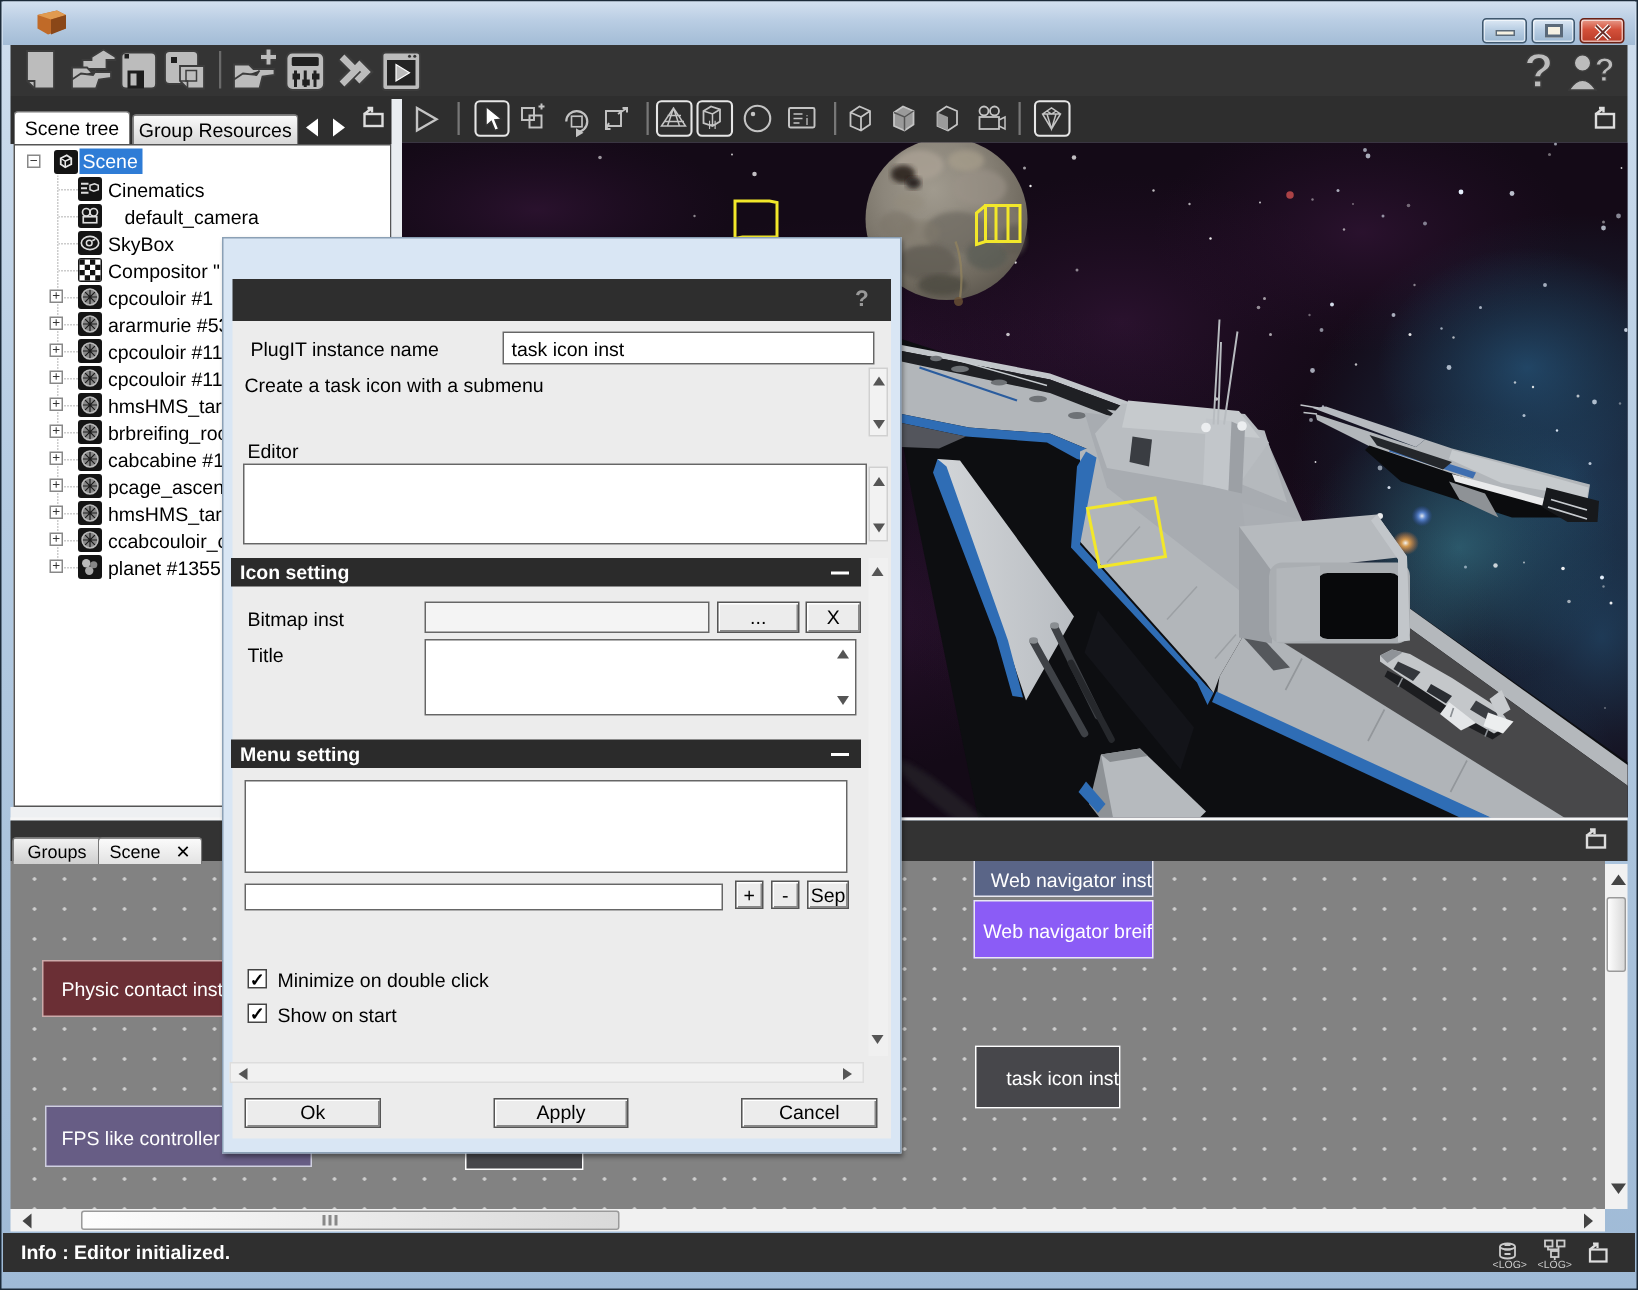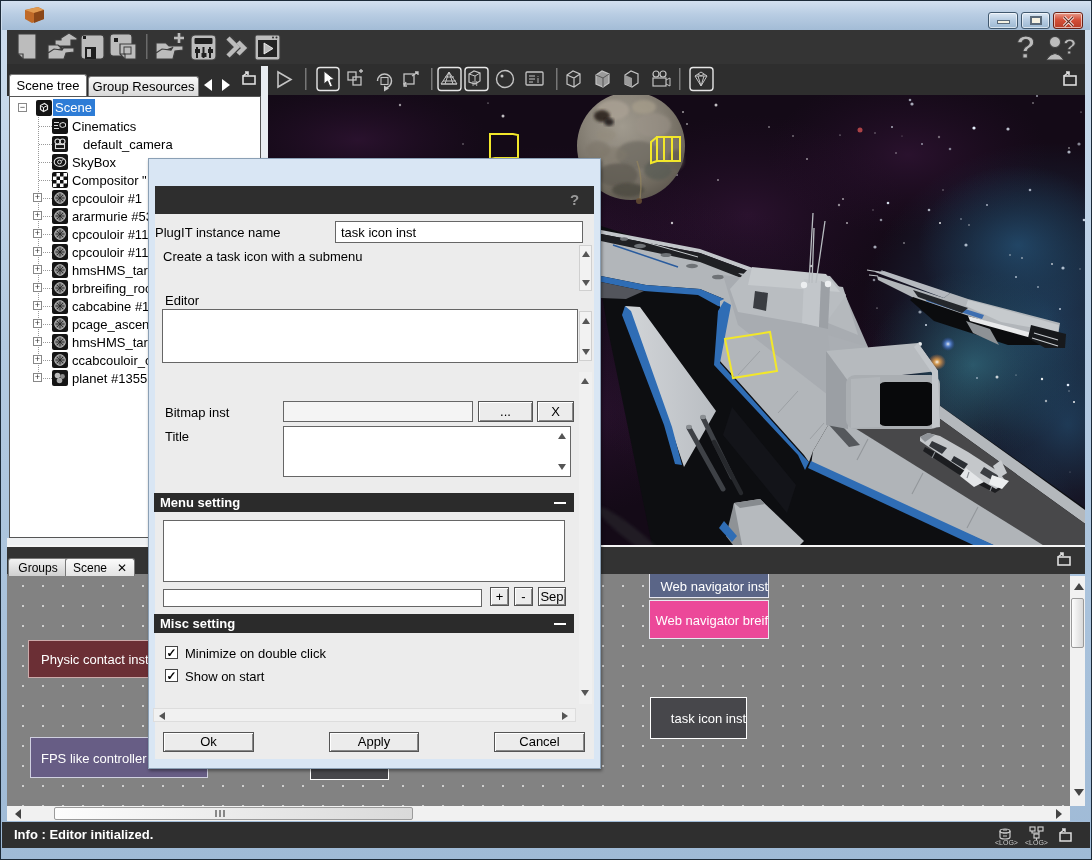--- a/index.html
+++ b/index.html
@@ -668,21 +668,21 @@
 <path d="M457,244 L502,237 L509,276 L465,283 Z"></path>
 </g>
 </svg>
 <div id="vpsep"></div>
 
 <div id="botbar"></div>
 <div id="canvasarea"></div>
 <div class="tab" style="left:8px;top:558px;width:60px;height:18px;background:linear-gradient(#f2f2f2,#cfcfcf);line-height:18px;font-size:12px;z-index:2">Groups</div>
 <div class="tab" style="left:65px;top:558px;width:70px;height:18px;background:linear-gradient(#fbfbfb,#e3e3e3);line-height:18px;font-size:12px;z-index:2">Scene&nbsp;&nbsp;&nbsp;✕</div>
 <div class="nbox" style="left:649px;top:556px;width:120px;height:42px;background:#5a6587;border:1px solid #e8e8f0;line-height:60px">Web navigator inst</div>
-<div class="nbox" style="left:649px;top:600px;width:120px;height:39px;background:#ec4899;border:1px solid #e8e8f0;line-height:39px">Web navigator breif</div>
+<div class="nbox" style="left:649px;top:600px;width:120px;height:39px;background:#8b5cf6;border:1px solid #e8e8f0;line-height:39px">Web navigator breif</div>
 <div class="nbox" style="left:650px;top:697px;width:97px;height:42px;background:#47474b;border:1px solid #fff;line-height:42px">task icon inst</div>
 <div class="nbox" style="left:28px;top:640px;width:152px;height:38px;background:#6b2f35;border:1px solid #caa;line-height:38px;text-align:left;padding-left:12px">Physic contact inst</div>
 <div class="nbox" style="left:30px;top:737px;width:178px;height:41px;background:#675d85;border:1px solid #d0d0e0;line-height:41px;text-align:left;padding-left:10px">FPS like controller i</div>
 <div class="nbox" style="left:310px;top:758px;width:79px;height:22px;background:#47474b;border:1px solid #fff"></div>
 
 <div class="sbtrack" style="left:1070px;top:576px;width:15px;height:230px"></div>
 <div class="sbthumb" style="left:1071px;top:598px;width:13px;height:50px"></div>
 <div class="arr" style="left:1074px;top:583px;border-left:5px solid transparent;border-right:5px solid transparent;border-bottom:7px solid #444"></div>
 <div class="arr" style="left:1074px;top:789px;border-left:5px solid transparent;border-right:5px solid transparent;border-top:7px solid #444"></div>
 
@@ -715,52 +715,52 @@
 
 <div id="status">
     <span class="abs" style="left:12px;top:5px">Info : Editor initialized.</span>
   </div>
 
 <div id="dlg">
  <div id="dlghdr">
       <span class="abs" style="left:415px;top:5px;color:#999;font-weight:bold;font-size:15px">?</span>
     </div>
  <div id="dlgbody">
-  <span class="abs" style="left:0;top:11px">PlugIT instance name</span>
+  <span class="abs" style="left:12px;top:11px">PlugIT instance name</span>
   <div class="inp" style="left:180px;top:7px;width:248px;height:22px;line-height:21px;padding-left:5px">task icon inst</div>
   <span class="abs" style="left:8px;top:35px">Create a task icon with a submenu</span>
   <div class="minisb" style="left:424px;top:31px;width:13px;height:46px">
         <div class="arr" style="left:2px;top:5px;border-left:4px solid transparent;border-right:4px solid transparent;border-bottom:6px solid #555"></div>
         <div class="arr" style="left:2px;top:34px;border-left:4px solid transparent;border-right:4px solid transparent;border-top:6px solid #555"></div>
       </div>
   <span class="abs" style="left:10px;top:79px">Editor</span>
   <div class="inp" style="left:7px;top:95px;width:416px;height:54px"></div>
   <div class="minisb" style="left:424px;top:97px;width:13px;height:50px">
         <div class="arr" style="left:2px;top:6px;border-left:4px solid transparent;border-right:4px solid transparent;border-bottom:6px solid #555"></div>
         <div class="arr" style="left:2px;top:37px;border-left:4px solid transparent;border-right:4px solid transparent;border-top:6px solid #555"></div>
       </div>
+  <div class="hdr" style="top:158px">Icon setting</div>
   <div class="minisb" style="left:424px;top:158px;width:13px;height:332px;border:none;background:#f0f0f0">
         <div class="arr" style="left:2px;top:6px;border-left:4px solid transparent;border-right:4px solid transparent;border-bottom:6px solid #555"></div>
         <div class="arr" style="left:2px;top:318px;border-left:4px solid transparent;border-right:4px solid transparent;border-top:6px solid #555"></div>
       </div>
   <span class="abs" style="left:10px;top:191px">Bitmap inst</span>
   <div class="inp" style="left:128px;top:187px;width:190px;height:21px;background:#f4f4f4"></div>
   <div class="btn3d" style="left:323px;top:187px;width:55px;height:21px;line-height:19px">...</div>
   <div class="btn3d" style="left:382px;top:187px;width:37px;height:21px;line-height:19px">X</div>
   <span class="abs" style="left:10px;top:215px">Title</span>
   <div class="inp" style="left:128px;top:212px;width:288px;height:51px"></div>
       <div class="arr" style="left:403px;top:219px;border-left:4px solid transparent;border-right:4px solid transparent;border-bottom:6px solid #555"></div>
       <div class="arr" style="left:403px;top:250px;border-left:4px solid transparent;border-right:4px solid transparent;border-top:6px solid #555"></div>
   <div class="hdr" style="top:279px">Menu setting</div>
   <div class="inp" style="left:8px;top:306px;width:402px;height:62px"></div>
   <div class="inp" style="left:8px;top:375px;width:319px;height:18px"></div>
   <div class="btn3d" style="left:335px;top:373px;width:19px;height:19px;line-height:17px">+</div>
   <div class="btn3d" style="left:359px;top:373px;width:19px;height:19px;line-height:17px">-</div>
   <div class="btn3d" style="left:383px;top:373px;width:28px;height:19px;line-height:17px">Sep</div>
-  <div class="hdr" style="top:400px">Misc setting</div>
   <div class="cb" style="left:10px;top:432px">✓</div>
   <span class="abs" style="left:30px;top:432px">Minimize on double click</span>
   <div class="cb" style="left:10px;top:455px">✓</div>
   <span class="abs" style="left:30px;top:455px">Show on start</span>
   <div class="sbtrack" style="left:-2px;top:494px;width:423px;height:14px;border:1px solid #ddd">
         <div class="arr" style="left:5px;top:3px;border-top:4px solid transparent;border-bottom:4px solid transparent;border-right:6px solid #555"></div>
         <div class="arr" style="left:408px;top:3px;border-top:4px solid transparent;border-bottom:4px solid transparent;border-left:6px solid #555"></div>
       </div>
   <div class="btn3d" style="left:8px;top:518px;width:91px;height:20px;line-height:18px">Ok</div>
   <div class="btn3d" style="left:174px;top:518px;width:90px;height:20px;line-height:18px">Apply</div>

